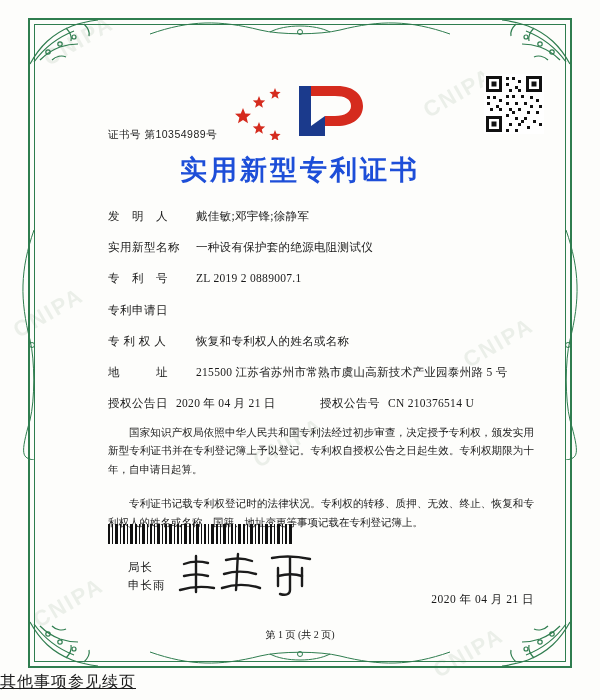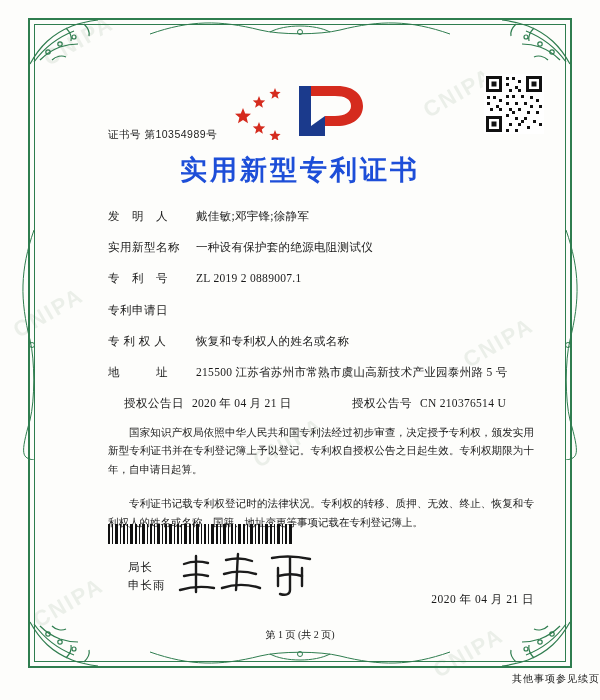--- a/index.html
+++ b/index.html
@@ -143,21 +143,21 @@
     flex: 0 0 auto;
     white-space: nowrap;
     letter-spacing: 0.5px;
   }
   .field-label.w-long { width: 88px; }
   .field-value {
     flex: 1 1 auto;
     letter-spacing: 0.3px;
   }
   .split { display: flex; width: 100%; }
-  .split .seg { display: flex; margin-left: 16px; }
+  .split .seg { display: flex; }
   .split .seg.first { width: 212px; }
 
   .paras {
     position: absolute;
     left: 52px; right: 10px;
     top: 368px;
     font-size: 10.5px;
     line-height: 1.75;
     color: #1a1a1a;
     text-align: justify;
@@ -207,24 +207,25 @@
     top: 588px;
     text-align: center;
     font-size: 10px;
     color: #222;
   }
 
   .footnote {
     position: absolute;
     left: 0; right: 0;
     top: 672px;
-    text-align: right;
-    font-size: 10px;
+    text-align: left;
+    font-size: 16px;
     color: #1a1a1a;
     letter-spacing: 1px;
+    text-decoration: underline;
   }
 </style>
 </head>
 <body>
 
 <div class="page">
 
   <div class="wm w1">CNIPA</div>
   <div class="wm w2">CNIPA</div>
   <div class="wm w3">CNIPA</div>

